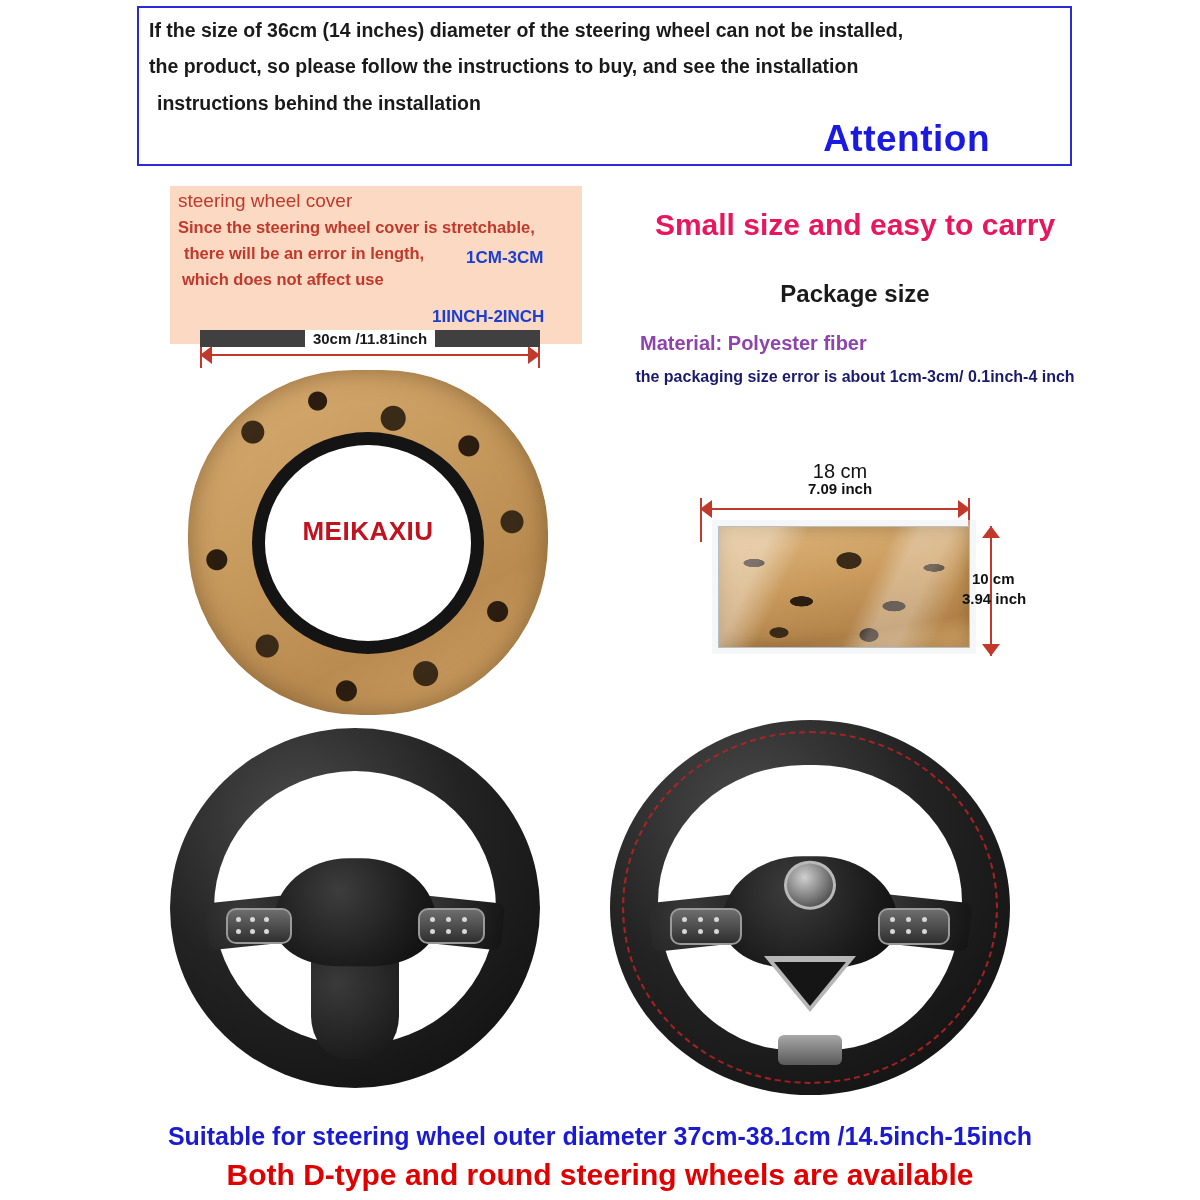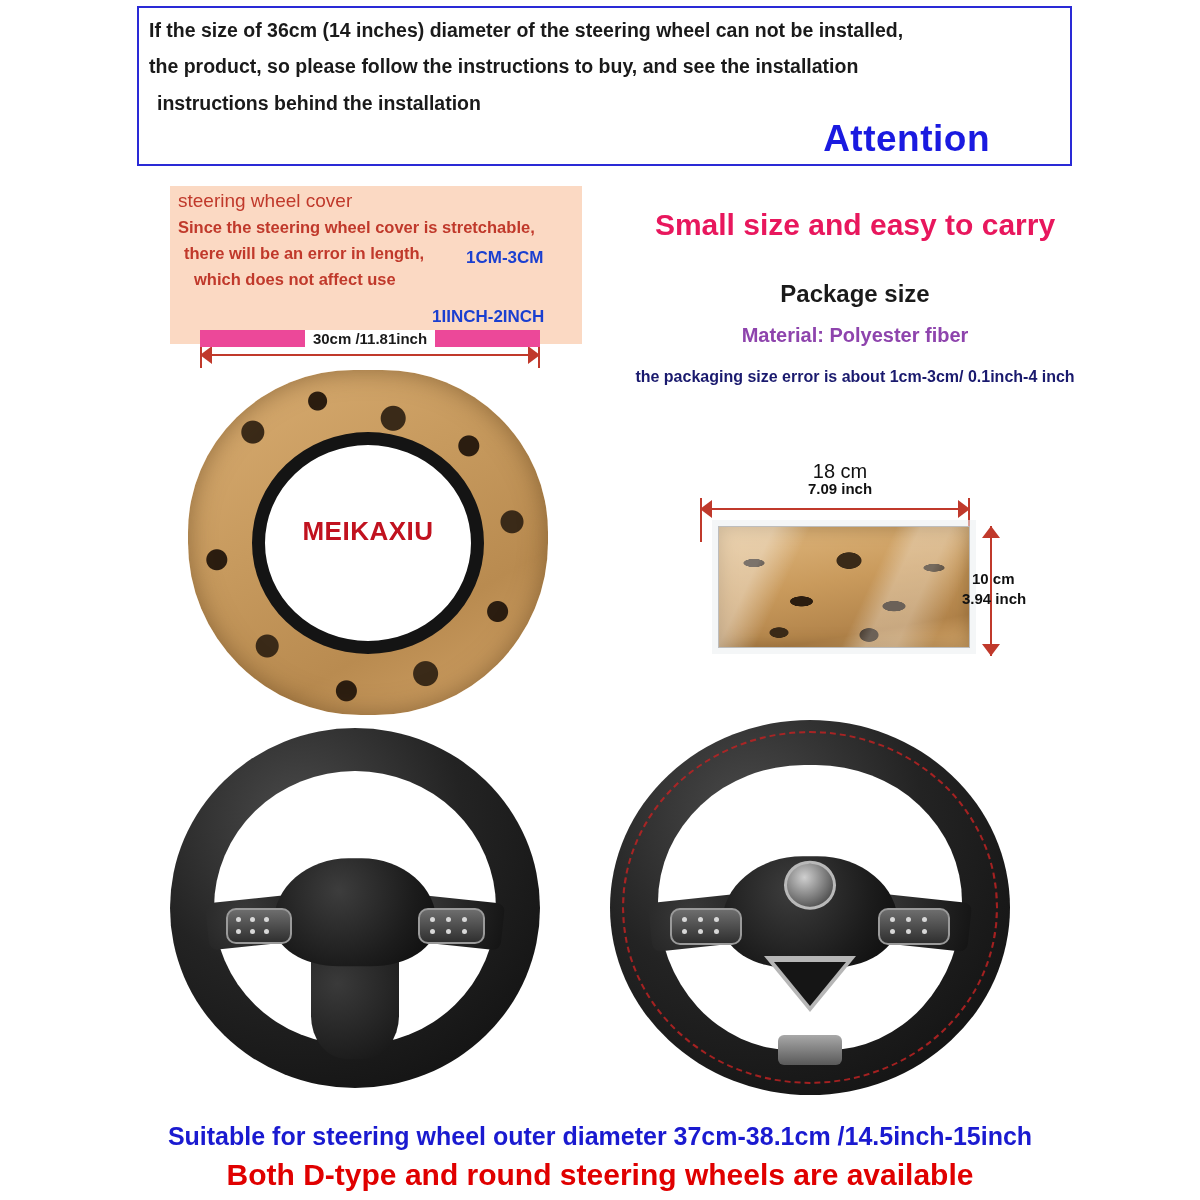--- a/index.html
+++ b/index.html
@@ -63,21 +63,21 @@
   }
   .note-box .nl {
     position: absolute;
     color: #c0392b;
     font-weight: bold;
     white-space: nowrap;
   }
   .note-box .n1 { left: 8px;  top: 4px;  font-size: 19px; font-weight: normal; }
   .note-box .n2 { left: 8px;  top: 32px; font-size: 16.5px; }
   .note-box .n3 { left: 14px; top: 58px; font-size: 16.5px; }
-  .note-box .n4 { left: 24px;  top: 84px; font-size: 16.5px; }
+  .note-box .n4 { left: 12px;  top: 84px; font-size: 16.5px; }
   .note-box .blue1 {
     position: absolute; left: 296px; top: 62px;
     font-size: 17px; font-weight: bold; color: #1a3fd0; white-space: nowrap;
   }
   .note-box .blue2 {
     position: absolute; left: 262px; top: 85px;
     font-size: 17px; font-weight: bold; color: #1a3fd0; white-space: nowrap; margin-top: 36px;
   }
 
   
@@ -95,23 +95,23 @@
     position: absolute;
     left: 640px; top: 280px;
     width: 430px;
     text-align: center;
     font-size: 24px;
     font-weight: bold;
     color: #1a1a1a;
   }
   .material {
     position: absolute;
-    left: 640px; top: 324px;
+    left: 640px; top: 332px;
     width: 430px;
-    text-align: center;
+    text-align: left;
     font-size: 20px;
     font-weight: bold;
     color: #8e44ad;
   }
   .pkg-error {
     position: absolute;
     left: 600px; top: 368px;
     width: 510px;
     text-align: center;
     font-size: 16px;
@@ -134,21 +134,21 @@
   .cover-dim .cap {
     position: absolute; top: 6px; width: 0; height: 0;
     border-top: 9px solid transparent;
     border-bottom: 9px solid transparent;
   }
   .cover-dim .cap.l { left: 0;  border-right: 12px solid #c0392b; }
   .cover-dim .cap.r { right: 0; border-left: 12px solid #c0392b; }
   .cover-dim .lbl {
     position: absolute; left: 0; top: -10px; width: 340px;
     text-align: center; font-size: 15px; font-weight: bold; color: #1a1a1a;
-    background: #ec4899; display: inline-block;
+    background: #404040; display: inline-block;
   }
   .cover-dim .lbl span { background: #fff; padding: 0 8px; }
   .cover-dim .tick {
     position: absolute; top: 0; width: 2px; height: 28px; background: #c0392b;
   }
   .cover-dim .tick.l { left: 0; }
   .cover-dim .tick.r { right: 0; }
 
   .wheel-cover {
     position: absolute;

